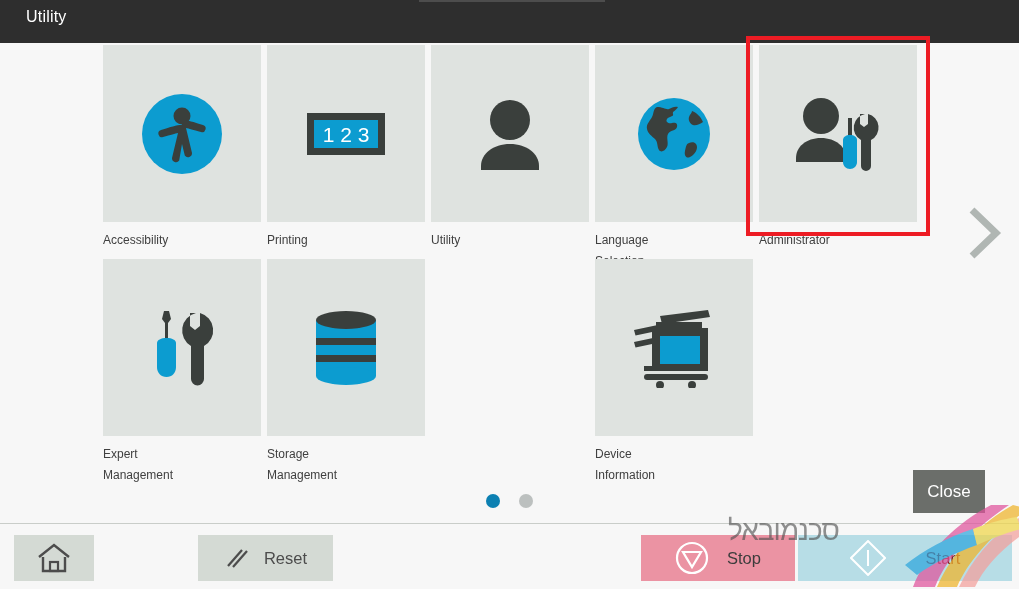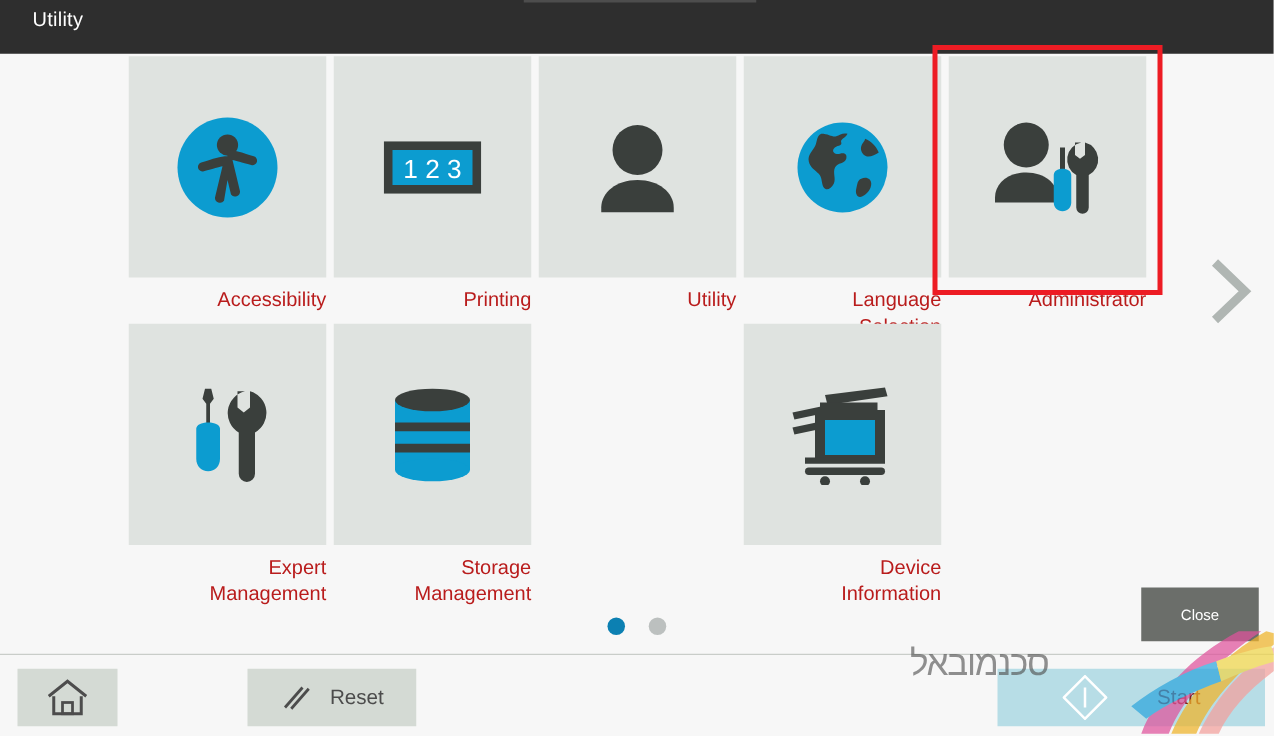--- a/index.html
+++ b/index.html
@@ -47,23 +47,23 @@
   .tile .thumb {
     width: 158px; height: 177px;
     background: #dfe3e0;
     display: flex;
     align-items: center;
     justify-content: center;
   }
   .tile .caption {
     width: 158px;
     margin-top: 8px;
-    text-align: right;
-    font-size: 16px;
-    color: #b91c1c;
+    text-align: left;
+    font-size: 12px;
+    color: #404040;
     line-height: 21px;
   }
   .tile.selected .sel-ring {
     position: absolute;
     left: -13px; top: -9px;
     width: 184px; height: 200px;
     border: 4px solid #ed1c24;
     pointer-events: none;
   }
 
@@ -100,24 +100,24 @@
     border-radius: 50%;
     background: #bcc0bf;
     cursor: pointer;
   }
   .dot.active { background: #0c80b2; }
 
   
   #close-button {
     position: absolute;
     left: 913px; top: 470px;
-    width: 94px; height: 43px;
+    width: 72px; height: 43px;
     background: #6b6e6a;
     color: #ffffff;
-    font-size: 12px;
+    font-size: 17px;
     display: flex; align-items: center; justify-content: center;
     cursor: pointer;
   }
 
   
   #bottom-bar {
     position: absolute;
     left: 0; top: 523px;
     width: 1019px; height: 66px;
     background: #f7f7f7;
@@ -320,20 +320,27 @@
     </div>
 
     <div id="reset-button">
       <svg width="26" height="22" viewBox="0 0 26 22">
         <path d="M4 19 L18 3" stroke="#4c4c4c" stroke-width="2.2" fill="none"></path>
         <path d="M9 20 L23 4" stroke="#4c4c4c" stroke-width="2.2" fill="none"></path>
       </svg>
       <span class="lbl">Reset</span>
     </div>
 
+    <div id="stop-button">
+      <svg width="34" height="34" viewBox="0 0 34 34">
+        <circle cx="17" cy="17" r="15" fill="none" stroke="#ffffff" stroke-width="2.2"></circle>
+        <path d="M8 11 L26 11 L17 26 z" fill="none" stroke="#ffffff" stroke-width="2.2"></path>
+      </svg>
+      <span class="lbl">Stop</span>
+    </div>
 
     <div id="start-button">
       <svg width="36" height="36" viewBox="0 0 36 36">
         <rect x="6" y="6" width="24" height="24" transform="rotate(45 18 18)" fill="none" stroke="#ffffff" stroke-width="2"></rect>
         <path d="M18 10 L18 26" stroke="#ffffff" stroke-width="2"></path>
       </svg>
       <span class="lbl">Start</span>
     </div>
   </div>
 

